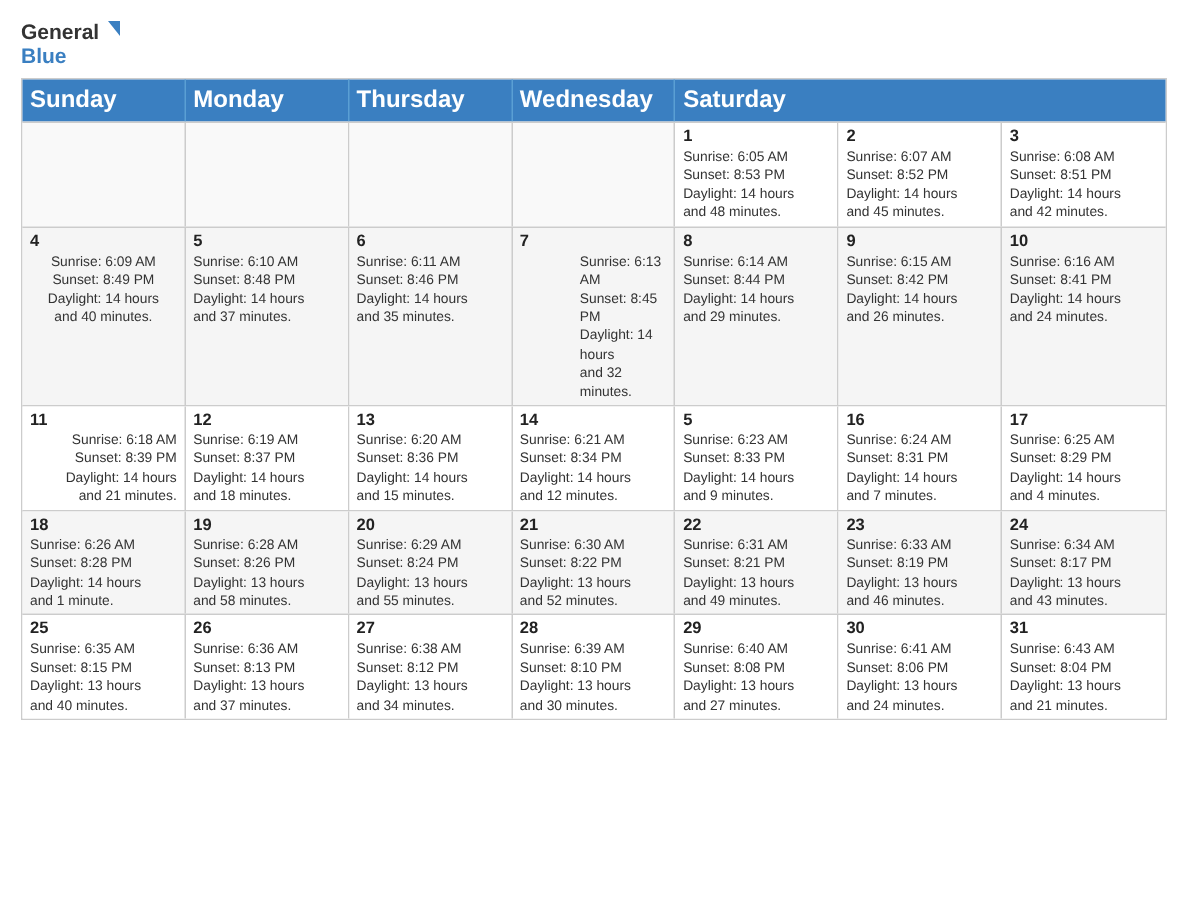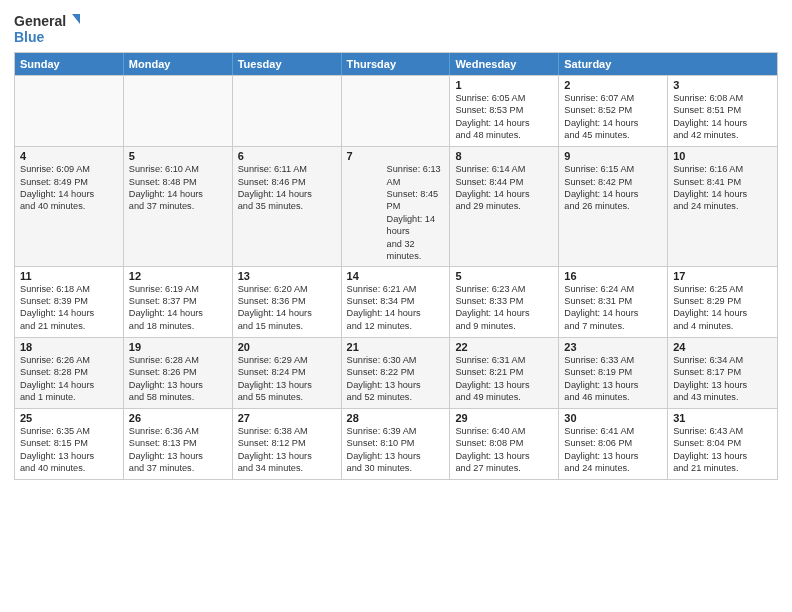--- a/index.html
+++ b/index.html
@@ -47,21 +47,21 @@
       display: flex;
       flex-direction: column;
     }
     .cal-header-row {
       display: grid;
       grid-template-columns: repeat(7, 1fr);
       background: #3a7fc1;
     }
     .cal-header-cell {
       color: #fff;
-      font-size: 11px;
+      font-size: 16px;
       font-weight: bold;
       padding: 5px 5px;
       text-align: left;
       border-right: 1px solid #5a9fd4;
     }
     .cal-header-cell:last-child { border-right: none; }
     .cal-body {
       flex: 1;
       display: flex;
       flex-direction: column;
@@ -109,21 +109,20 @@
 </div>
     <div class="title-block">
       <div class="month-title"></div>
       <div class="subtitle"></div>
     </div>
   </div>
   <div class="calendar">
     <div class="cal-header-row">
     <div class="cal-header-cell">Sunday</div>
         <div class="cal-header-cell">Monday</div>
-        <div class="cal-header-cell">Tuesday</div>
         <div class="cal-header-cell">Thursday</div>
         <div class="cal-header-cell">Wednesday</div>
         <div class="cal-header-cell">Saturday</div>
       </div>
     <div class="cal-body">
     <div class="cal-row">
           <div class="cal-cell empty"></div>
           <div class="cal-cell empty"></div>
           <div class="cal-cell empty"></div>
           <div class="cal-cell empty"></div>
@@ -145,21 +144,21 @@
             <div class="day-number">3</div>
             <div class="cell-text" style="white-space: pre-line;">Sunrise: 6:08 AM
 Sunset: 8:51 PM
 Daylight: 14 hours
 and 42 minutes.</div>
           </div>
         </div>
         <div class="cal-row">
           <div class="cal-cell alt-bg">
             <div class="day-number">4</div>
-            <div class="cell-text" style="white-space: pre-line;">Sunrise: 6:09 AM
+            <div class="cell-text" style="white-space: pre-line; text-align: center;">Sunrise: 6:09 AM
 Sunset: 8:49 PM
 Daylight: 14 hours
 and 40 minutes.</div>
           </div>
           <div class="cal-cell alt-bg">
             <div class="day-number">5</div>
             <div class="cell-text" style="white-space: pre-line;">Sunrise: 6:10 AM
 Sunset: 8:48 PM
 Daylight: 14 hours
 and 37 minutes.</div>
@@ -196,21 +195,21 @@
             <div class="day-number">10</div>
             <div class="cell-text" style="white-space: pre-line;">Sunrise: 6:16 AM
 Sunset: 8:41 PM
 Daylight: 14 hours
 and 24 minutes.</div>
           </div>
         </div>
         <div class="cal-row">
           <div class="cal-cell">
             <div class="day-number">11</div>
-            <div class="cell-text" style="white-space: pre-line;">Sunrise: 6:18 AM
+            <div class="cell-text" style="white-space: pre-line; text-align: right;">Sunrise: 6:18 AM
 Sunset: 8:39 PM
 Daylight: 14 hours
 and 21 minutes.</div>
           </div>
           <div class="cal-cell">
             <div class="day-number">12</div>
             <div class="cell-text" style="white-space: pre-line;">Sunrise: 6:19 AM
 Sunset: 8:37 PM
 Daylight: 14 hours
 and 18 minutes.</div>

